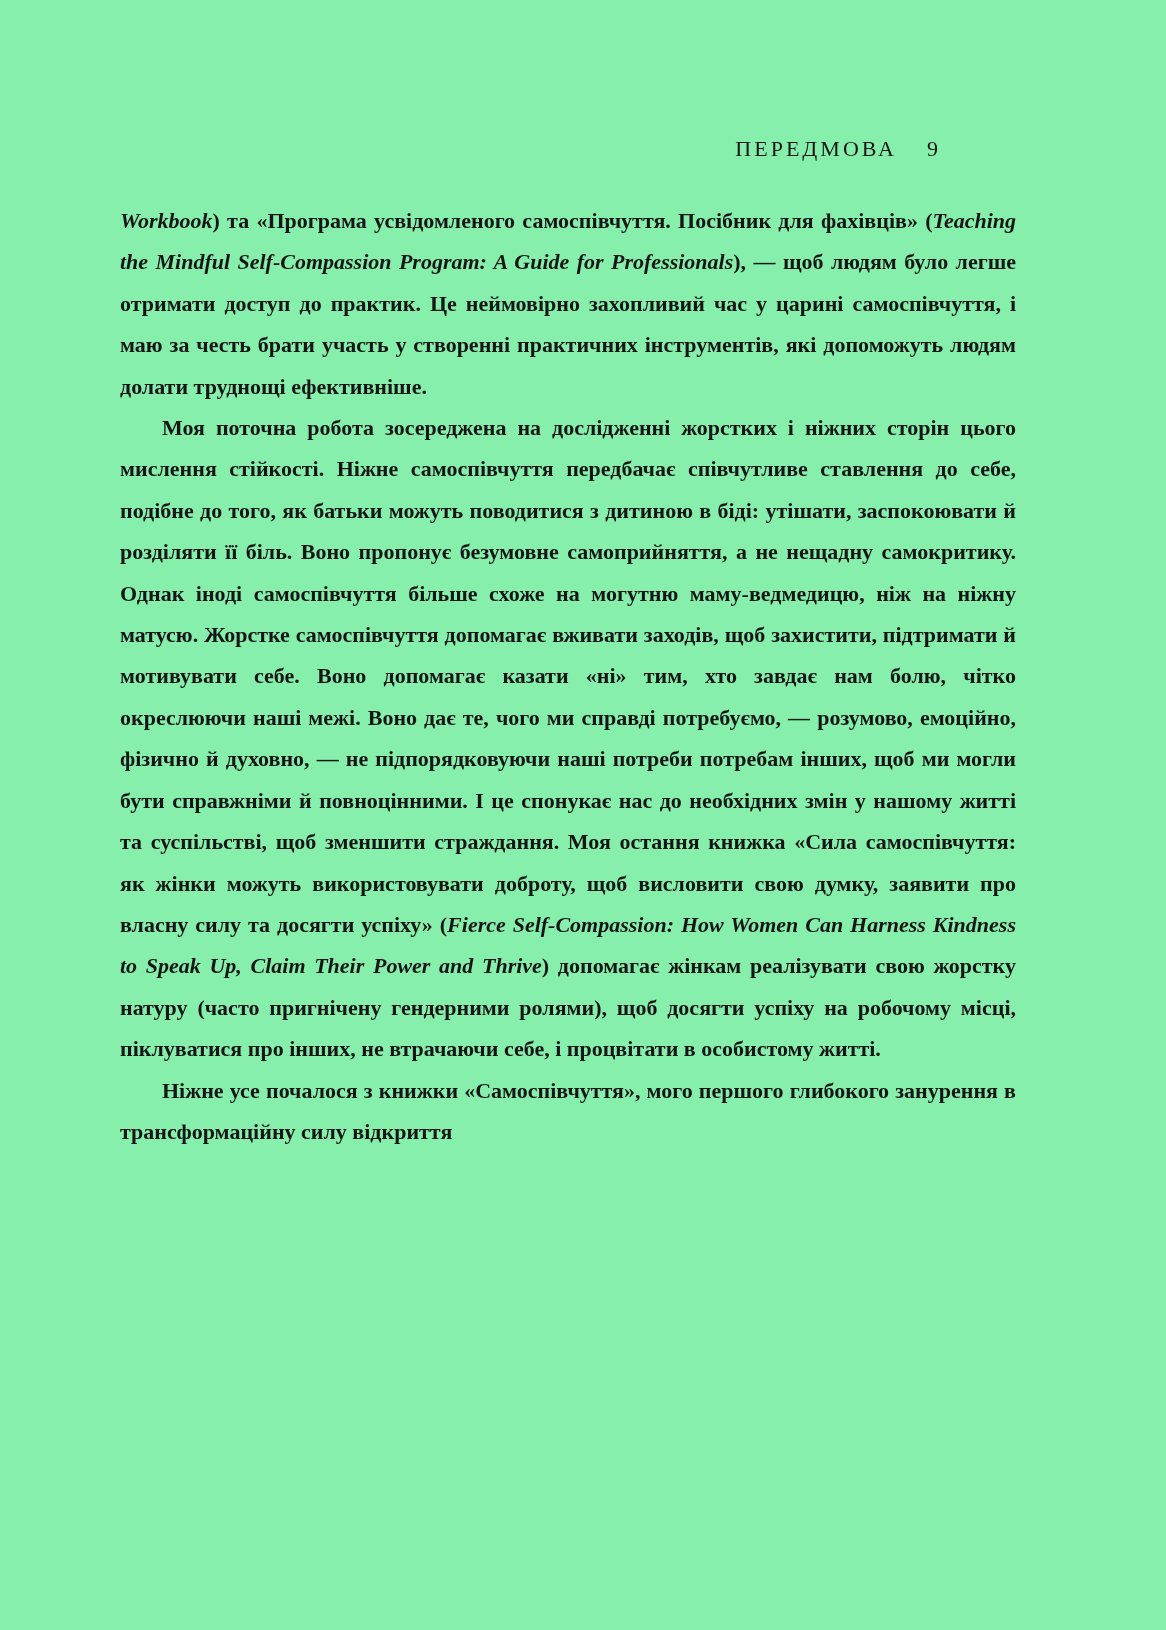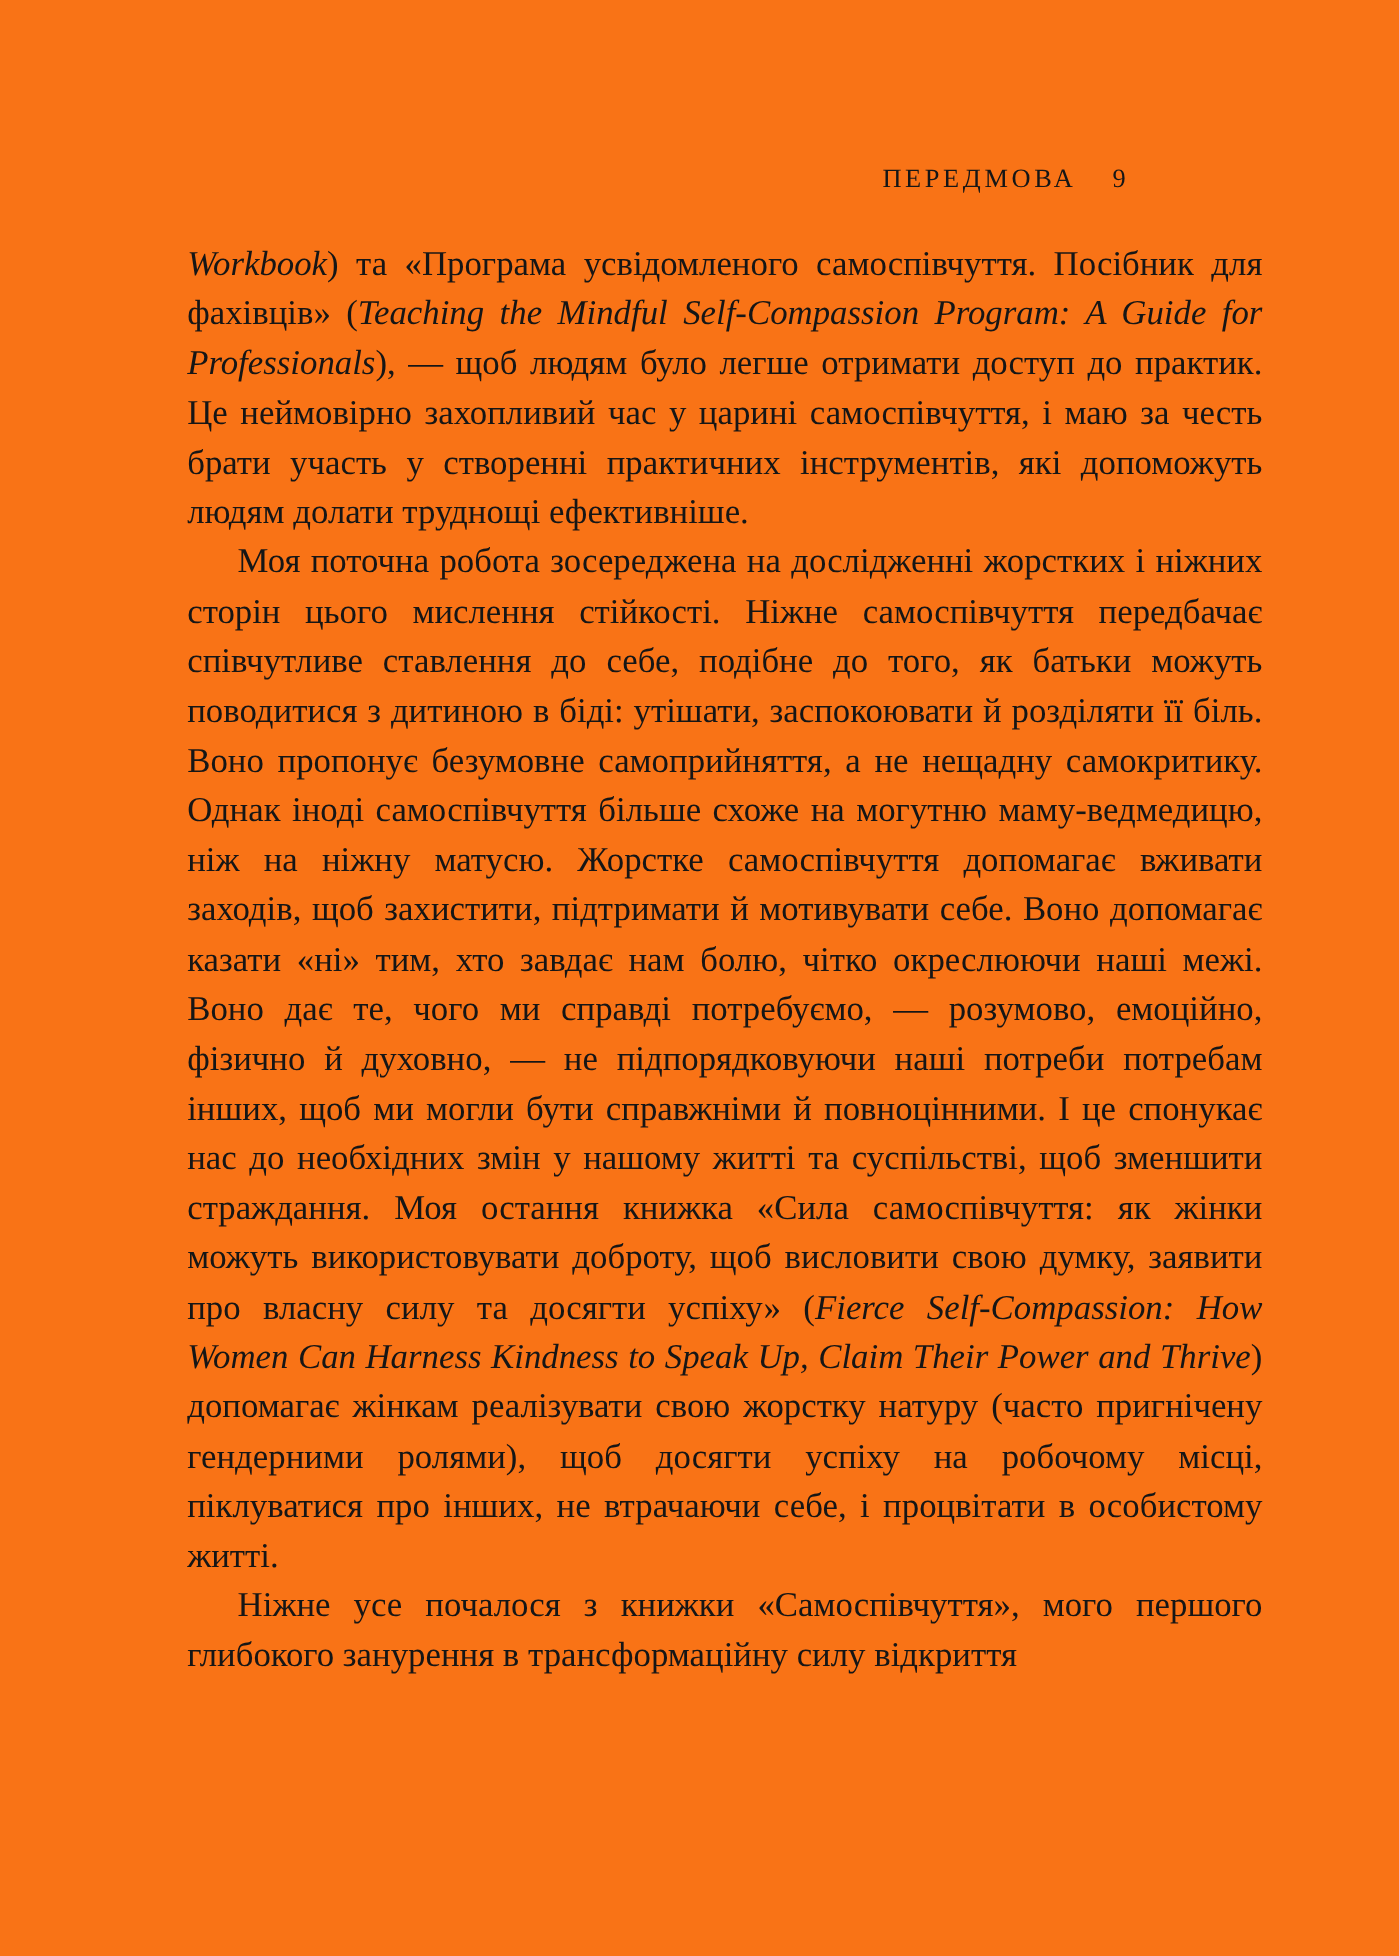--- a/index.html
+++ b/index.html
@@ -5,21 +5,21 @@
   html, body {
     margin: 0;
     padding: 0;
     background: #e8e8e8;
   }
   .page {
     position: relative;
     width: 1166px;
     height: 1630px;
     margin: 0 auto;
-    background: #f97316;
+    background: #86efac;
     font-family: "Liberation Serif", "DejaVu Serif", serif;
     color: #161616;
     overflow: hidden;
   }
   .running-header {
     position: absolute;
     top: 136px;
     left: 138px;
     right: 228px;
     text-align: right;
@@ -31,27 +31,28 @@
     letter-spacing: 3px;
   }
   .running-header .page-number {
     display: inline-block;
     margin-left: 30px;
     letter-spacing: 0;
   }
   .body-text {
     position: absolute;
     top: 200px;
-    left: 156px;
+    left: 120px;
     width: 896px;
-    font-size: 29px;
+    font-size: 22px;
     line-height: 41.4px;
     text-align: justify;
     text-justify: inter-word;
     hyphens: auto;
+    font-weight: bold;
     -webkit-hyphens: auto;
   }
   .body-text p {
     margin: 0;
     padding: 0;
     text-indent: 42px;
   }
   .body-text p.no-indent {
     text-indent: 0;
   }

